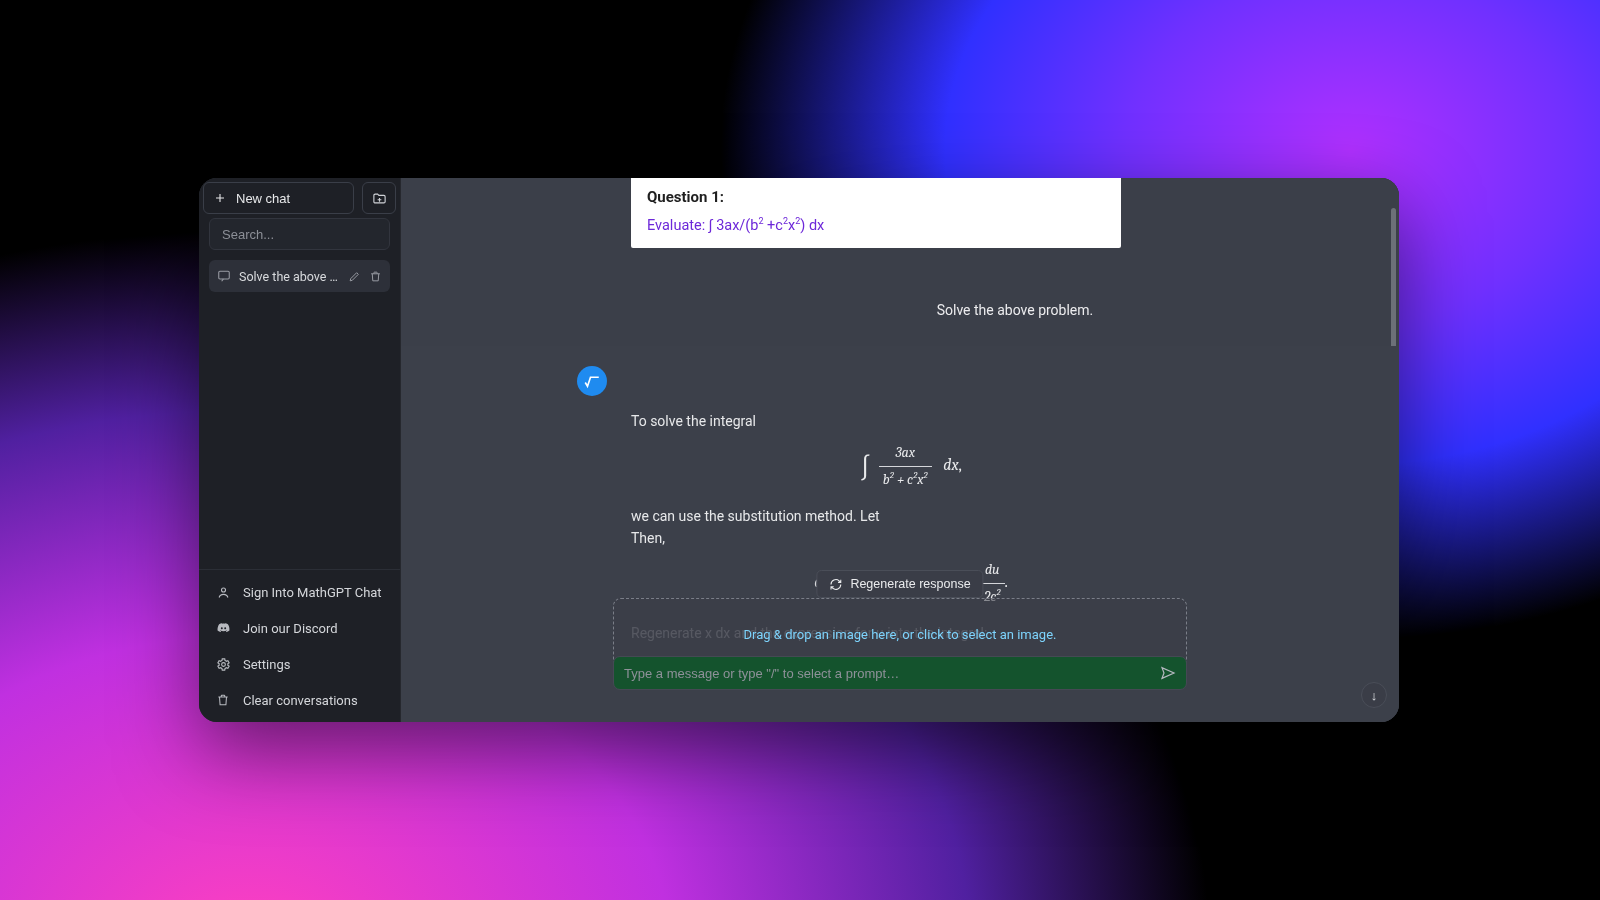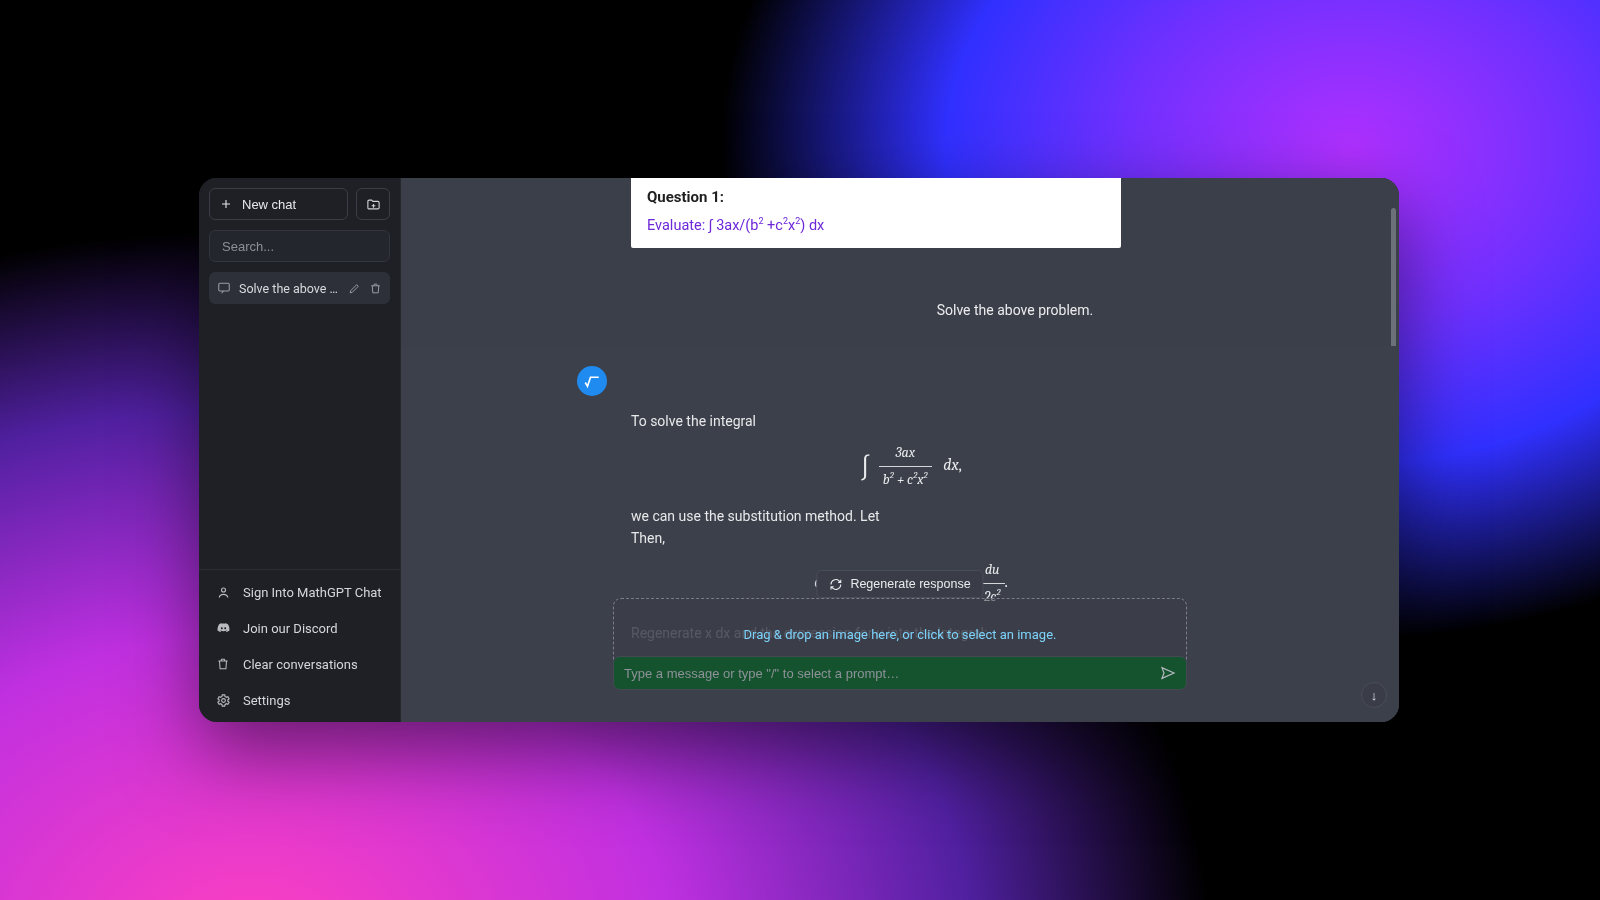--- a/index.html
+++ b/index.html
@@ -23,21 +23,21 @@
     box-shadow: 0 30px 80px rgba(0,0,0,0.5);
   }
   
   .sidebar {
     width: 202px;
     background: #1e2026;
     display: flex;
     flex-direction: column;
     border-right: 1px solid rgba(255,255,255,0.04);
   }
-  .sb-top { padding: 10px; display: flex; gap: 8px; }
+  .sb-top { padding: 4px; display: flex; gap: 8px; }
   .newchat-btn {
     flex: 1;
     height: 32px;
     border: 1px solid #3a3e48;
     border-radius: 6px;
     background: transparent;
     color: #e7e8ea;
     display: flex; align-items: center; gap: 10px;
     padding: 0 10px;
     font-size: 13px;
@@ -317,34 +317,34 @@
         <div class="foot-item">
           <span class="foot-icon">
             <svg width="15" height="15" viewBox="0 0 24 24" fill="currentColor">
                 <path d="M19 5c-1.5-.7-3-1.2-4.6-1.4l-.3.6c-1.4-.2-2.8-.2-4.2 0l-.3-.6C8 3.8 6.5 4.3 5 5 2.8 8.4 2.2 11.7 2.5 15c1.7 1.3 3.4 2 5 2.5l.7-1.1c-.7-.3-1.4-.6-2-1l.5-.4c3.4 1.6 7.2 1.6 10.6 0l.5.4c-.6.4-1.3.7-2 1l.7 1.1c1.6-.5 3.3-1.2 5-2.5.4-3.9-.6-7.2-2.5-10zM9.3 13.2c-.8 0-1.5-.8-1.5-1.7s.7-1.7 1.5-1.7 1.5.8 1.5 1.7-.7 1.7-1.5 1.7zm5.4 0c-.8 0-1.5-.8-1.5-1.7s.7-1.7 1.5-1.7 1.5.8 1.5 1.7-.7 1.7-1.5 1.7z"></path>
               </svg>
           </span>
           <span>Join our Discord</span>
         </div>
         <div class="foot-item">
           <span class="foot-icon">
-            <svg width="14" height="14" viewBox="0 0 24 24" fill="none" stroke="currentColor" stroke-width="1.8">
-                <path d="M4 7h16M9 7V5a1 1 0 0 1 1-1h4a1 1 0 0 1 1 1v2m-9 0 1 13h10l1-13"></path>
-              </svg>
-          </span>
-          <span>Clear conversations</span>
-        </div>
-        <div class="foot-item">
-          <span class="foot-icon">
             <svg width="15" height="15" viewBox="0 0 24 24" fill="none" stroke="currentColor" stroke-width="1.8">
                 <circle cx="12" cy="12" r="3"></circle>
                 <path d="M19 12a7 7 0 0 0-.1-1.2l2.1-1.6-2-3.4-2.5 1a7 7 0 0 0-2-1.2L14 3h-4l-.5 2.6a7 7 0 0 0-2 1.2l-2.5-1-2 3.4 2.1 1.6A7 7 0 0 0 5 12c0 .4 0 .8.1 1.2L3 14.8l2 3.4 2.5-1a7 7 0 0 0 2 1.2L10 21h4l.5-2.6a7 7 0 0 0 2-1.2l2.5 1 2-3.4-2.1-1.6c.1-.4.1-.8.1-1.2z"></path>
               </svg>
           </span>
           <span>Settings</span>
+        </div>
+        <div class="foot-item">
+          <span class="foot-icon">
+            <svg width="14" height="14" viewBox="0 0 24 24" fill="none" stroke="currentColor" stroke-width="1.8">
+                <path d="M4 7h16M9 7V5a1 1 0 0 1 1-1h4a1 1 0 0 1 1 1v2m-9 0 1 13h10l1-13"></path>
+              </svg>
+          </span>
+          <span>Clear conversations</span>
         </div>
       </div>
     </aside>
 
     <div class="main">
       <button class="collapse-left">
         <span>←|</span>
       </button>
       <button class="collapse-right">
         <span>←|</span>

